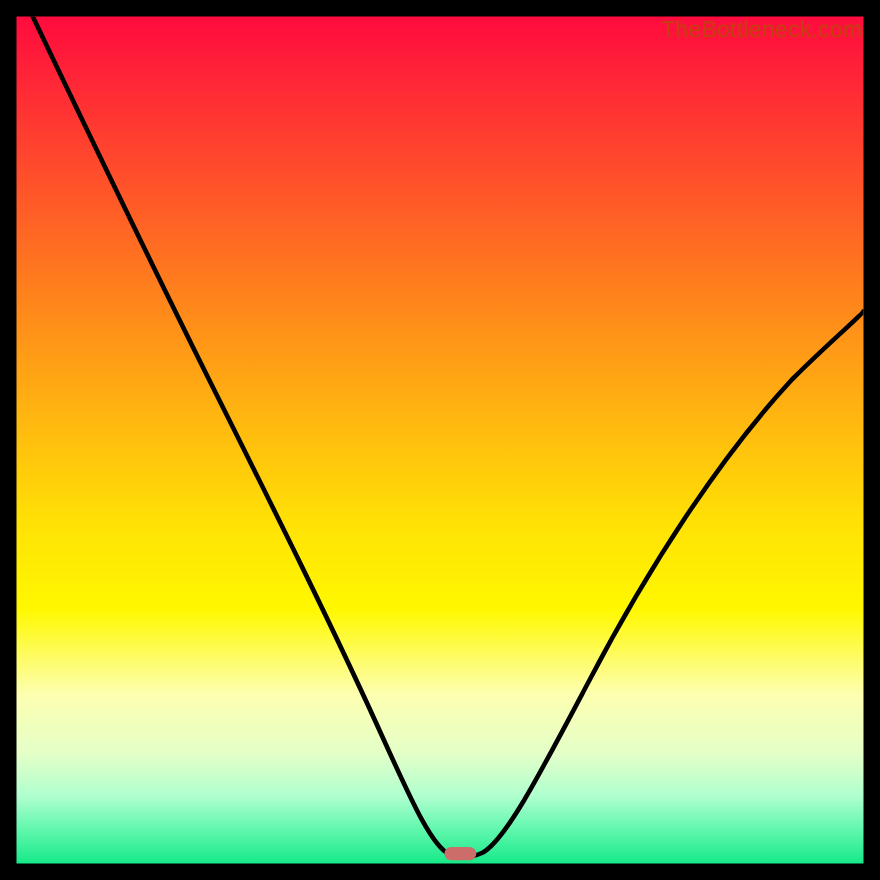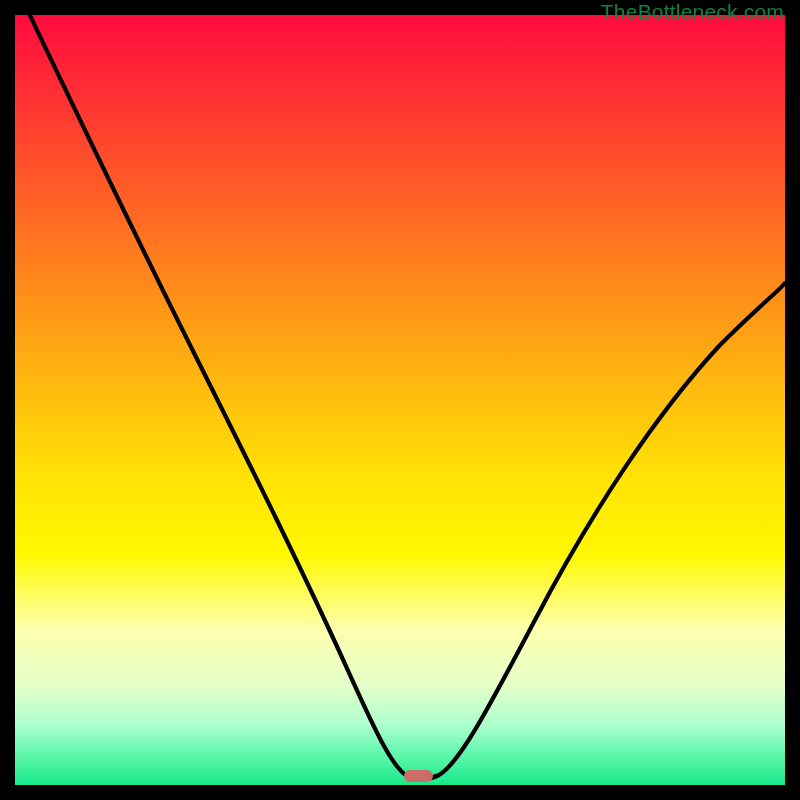--- a/index.html
+++ b/index.html
@@ -35,25 +35,25 @@
   .marker {
     position: absolute;
     bottom: 3px;
     width: 29px;
     height: 12px;
     background: #cc6d6a;
     border-radius: 6px;
   }
   .attribution {
     position: absolute;
-    top: 0px;
+    top: 16px;
     right: 16px;
     font-size: 21px;
     font-weight: 500;
-    color: #15803d;
+    color: #c2410c;
     letter-spacing: 0.2px;
   }
   svg.curve {
     position: absolute;
     left: 0;
     top: 0;
     width: 770px;
     height: 770px;
   }
 </style>

